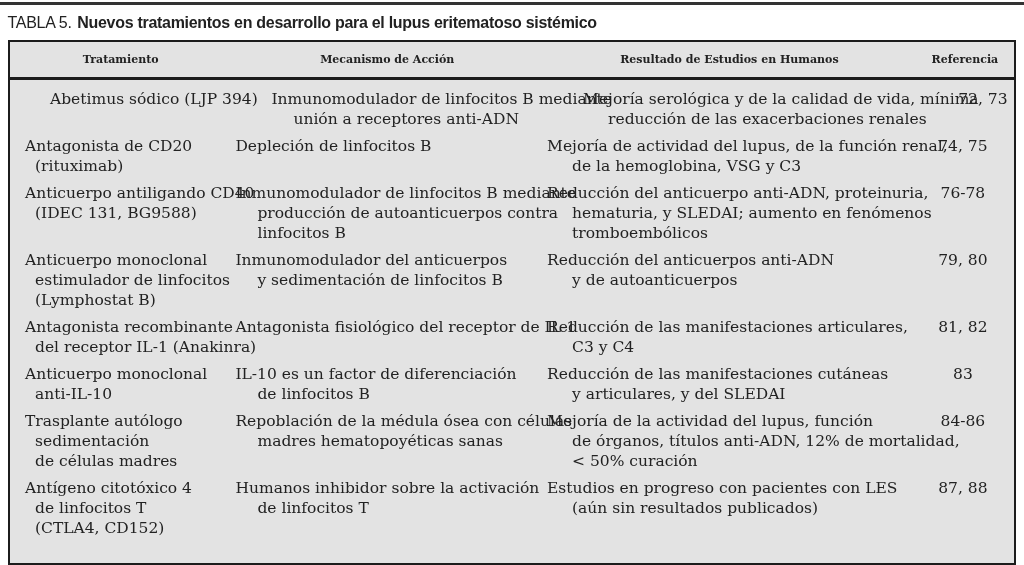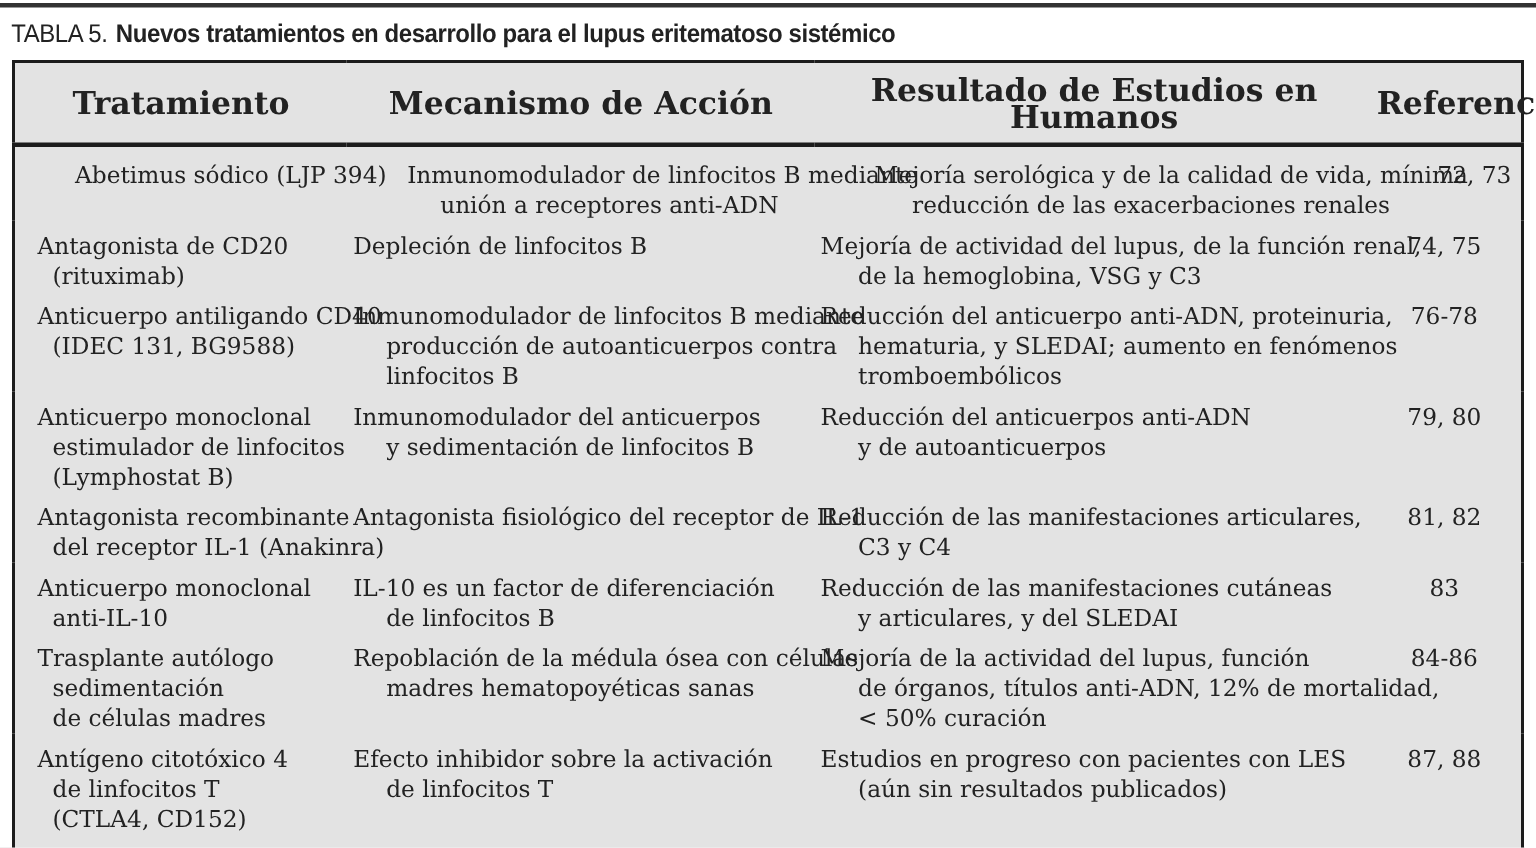--- a/index.html
+++ b/index.html
@@ -47,21 +47,21 @@
     font-size:15.5px;
   }
   col.c1{width:222px;}
   col.c2{width:311px;}
   col.c3{width:372px;}
   col.c4{width:99px;}
 
   thead th{
     font-weight:bold;
     text-align:center;
-    font-size:21px;
+    font-size:11px;
     padding:9px 2px 8px 2px;
     border-bottom:3px solid var(--border);
     line-height:18px;
   }
 
   tbody td{
     vertical-align:top;
     padding:7px 2px 0 4px;
     line-height:20px;
   }
@@ -216,21 +216,21 @@
           </td>
           <td class="col-ref">84-86</td>
         </tr>
         <tr>
           <td class="col-treatment">
             <div class="line">Antígeno citotóxico 4</div>
             <div class="line cont">de linfocitos T</div>
             <div class="line cont">(CTLA4, CD152)</div>
           </td>
           <td class="col-mechanism">
-            <div class="line">Efecto inhibidor sobre la activación</div>
+            <div class="line">Humanos inhibidor sobre la activación</div>
             <div class="line cont">de linfocitos T</div>
           </td>
           <td class="col-results">
             <div class="line">Estudios en progreso con pacientes con LES</div>
             <div class="line cont">(aún sin resultados publicados)</div>
           </td>
           <td class="col-ref">87, 88</td>
         </tr>
       </tbody>
   </table>

